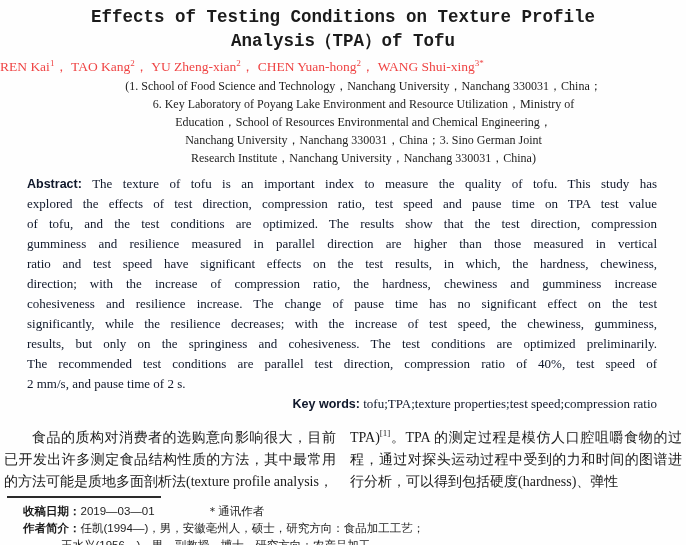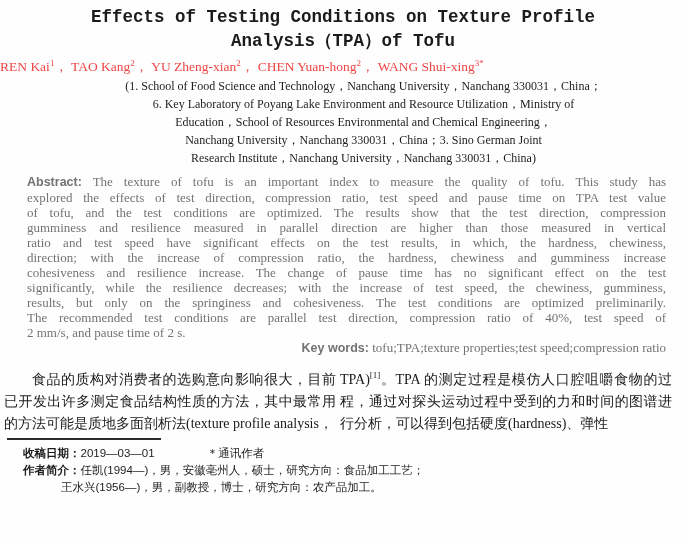--- a/index.html
+++ b/index.html
@@ -42,24 +42,24 @@
   .affiliations {
     margin-top: 1px;
     text-align: center;
     font-size: 12px;
     line-height: 18px;
     color: #1c1c1c;
     padding-left: 41px;
   }
   
   .abstract-block {
-    margin: 7px 20px 0 27px;
+    margin: 7px 29px 0 27px;
     font-size: 13px;
-    line-height: 15px;
-    color: #737373;
+    line-height: 20px;
+    color: #0f172a;
   }
   .abs-line {
     text-align: justify;
     text-align-last: justify;
     white-space: normal;
   }
   .abs-line.last {
     text-align: left;
     text-align-last: left;
   }
@@ -67,21 +67,21 @@
     font-family: "Liberation Sans", sans-serif;
     font-weight: bold;
     font-size: 12.5px;
   }
   .kw-line {
     text-align: right;
   }
   
   .columns {
     display: flex;
-    gap: 4px;
+    gap: 14px;
     margin: 13px 4px 0 4px;
     font-size: 14px;
     line-height: 22px;
     color: #1a1a1a;
   }
   .col {
     width: 332px;
     text-align: justify;
   }
   .col p {

